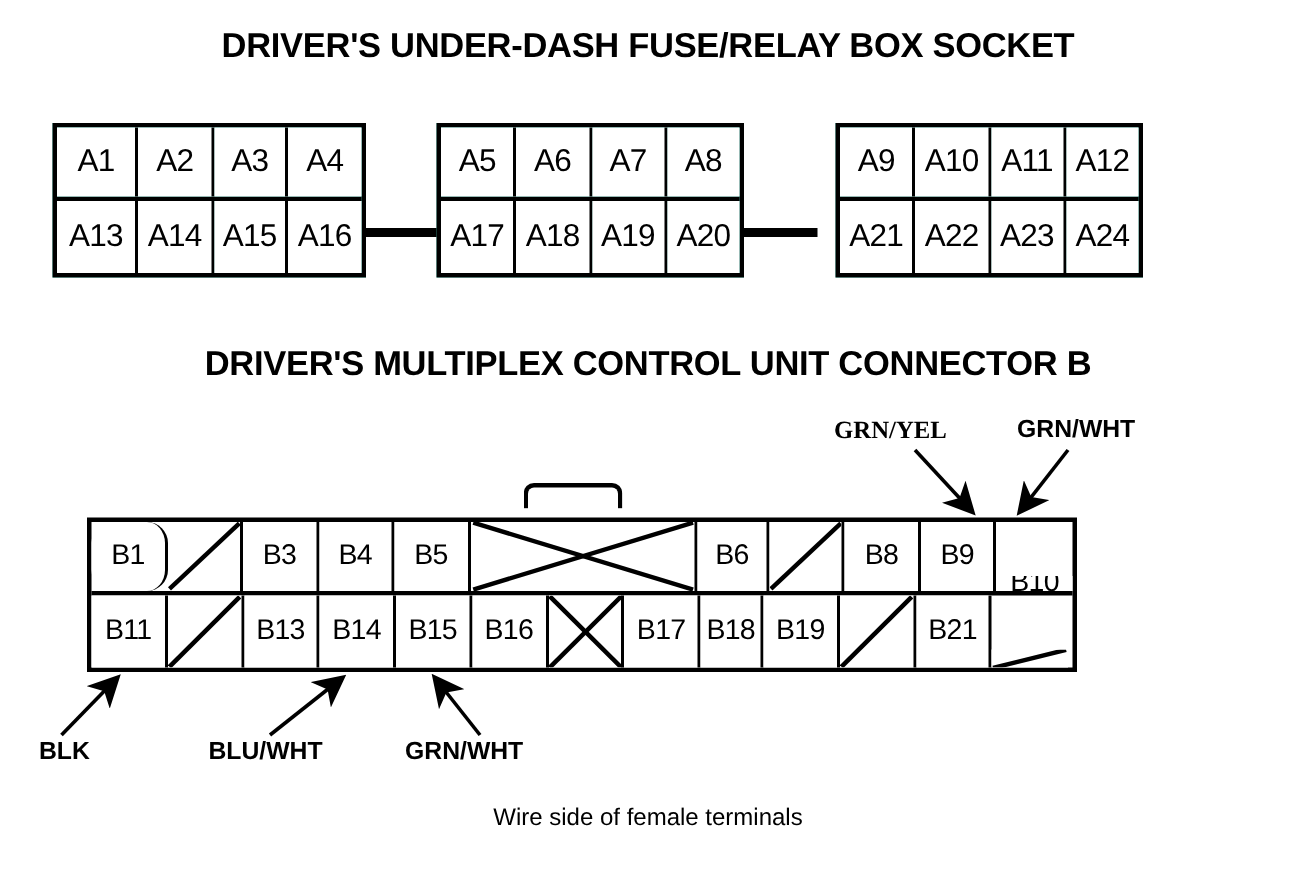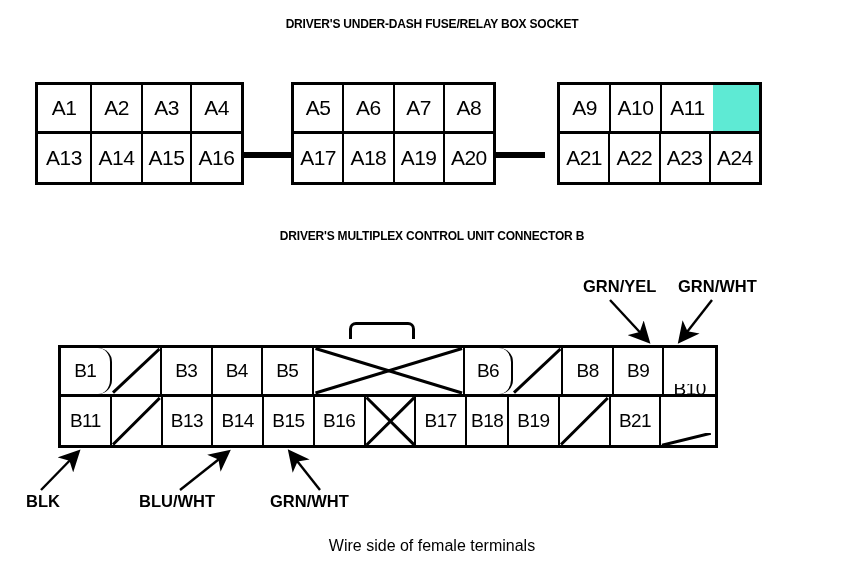--- a/index.html
+++ b/index.html
@@ -1,20 +1,20 @@
 <!DOCTYPE html>
 <html><head>
 <meta charset="utf-8">
 <style>
   html,body{margin:0;padding:0;background:#fff;}
   body{width:864px;height:584px;position:relative;overflow:hidden;
        font-family:"Liberation Sans","DejaVu Sans",sans-serif;color:#000;}
 
   .title{position:absolute;width:100%;text-align:center;left:0;
-         font-weight:bold;font-size:12px;letter-spacing:-0.2px;color:#000;}
+         font-weight:bold;font-size:23px;letter-spacing:-0.2px;color:#000;}
   #title-a{top:17px;}
   #title-b{top:229px;}
 
   .caption{position:absolute;width:100%;text-align:center;left:0;top:537px;
            font-size:16px;color:#000;font-weight:500;}
 
   
   #conn-a{position:absolute;left:0;top:0;width:864px;height:210px;}
   .ablock{position:absolute;top:82px;border:3px solid #000;box-sizing:border-box;
           display:flex;flex-direction:column;background:#5eead4;}
@@ -85,20 +85,21 @@
       <div class="acell" style="width:51px">A19</div>
       <div class="acell" style="width:49px">A20</div>
     </div>
   </div>
 
   <div class="ablock" id="ablock-2" style="left:557px;width:205px;height:103px;">
     <div class="arow top">
       <div class="acell" style="width:51px">A9</div>
       <div class="acell" style="width:51px">A10</div>
       <div class="acell" style="width:51px">A11</div>
+      <div class="acell" style="width:49px">A12</div>
     </div>
     <div class="arow">
       <div class="acell" style="width:51px">A21</div>
       <div class="acell" style="width:51px">A22</div>
       <div class="acell" style="width:51px">A23</div>
       <div class="acell" style="width:49px">A24</div>
     </div>
   </div>
 </div>
 
@@ -126,21 +127,21 @@
         </div>
         <div class="bcell" style="width: 50.7692px;">
           <span style="position: relative;">B5</span>
         </div>
         <div class="bcell" style="width: 152.308px;">
           <svg viewBox="0 0 100 100" preserveAspectRatio="none">
             <line x1="1" y1="1" x2="99" y2="99" stroke="#000" stroke-width="3" vector-effect="non-scaling-stroke"></line>
             <line x1="99" y1="1" x2="1" y2="99" stroke="#000" stroke-width="3" vector-effect="non-scaling-stroke"></line>
           </svg>
         </div>
-        <div class="bcell" style="width: 48px; border-radius: 14px;">
+        <div class="bcell" style="width: 48px;">
           <span style="position: relative;">B6</span>
         </div>
         <div class="bcell" style="width: 50.7692px;">
           <svg viewBox="0 0 100 100" preserveAspectRatio="none">
             <line x1="2" y1="98" x2="98" y2="2" stroke="#000" stroke-width="3" vector-effect="non-scaling-stroke"></line>
           </svg>
         </div>
         <div class="bcell" style="width: 50.7692px;">
           <span style="position: relative;">B8</span>
         </div>
@@ -215,19 +216,19 @@
 
   <line x1="712" y1="300" x2="680" y2="341" stroke="#000" stroke-width="2.4" marker-end="url(#ah)"></line>
 
   <line x1="41" y1="490" x2="78" y2="452" stroke="#000" stroke-width="2.4" marker-end="url(#ah)"></line>
 
   <line x1="180" y1="490" x2="228" y2="452" stroke="#000" stroke-width="2.4" marker-end="url(#ah)"></line>
 
   <line x1="320" y1="490" x2="290" y2="452" stroke="#000" stroke-width="2.4" marker-end="url(#ah)"></line>
 </svg>
 
-<div class="wlabel" style="left:583px;top:277px;">GRN/YEL</div>
+<div class="wlabel" style="left:556px;top:277px;font-family:Liberation Serif, serif;">GRN/YEL</div>
 <div class="wlabel" style="left:678px;top:277px;">GRN/WHT</div>
 <div class="wlabel" style="left:26px;top:492px;">BLK</div>
 <div class="wlabel" style="left:139px;top:492px;">BLU/WHT</div>
 <div class="wlabel" style="left:270px;top:492px;">GRN/WHT</div>
 
 <div class="caption">Wire side of female terminals</div>
 
 </body></html>

